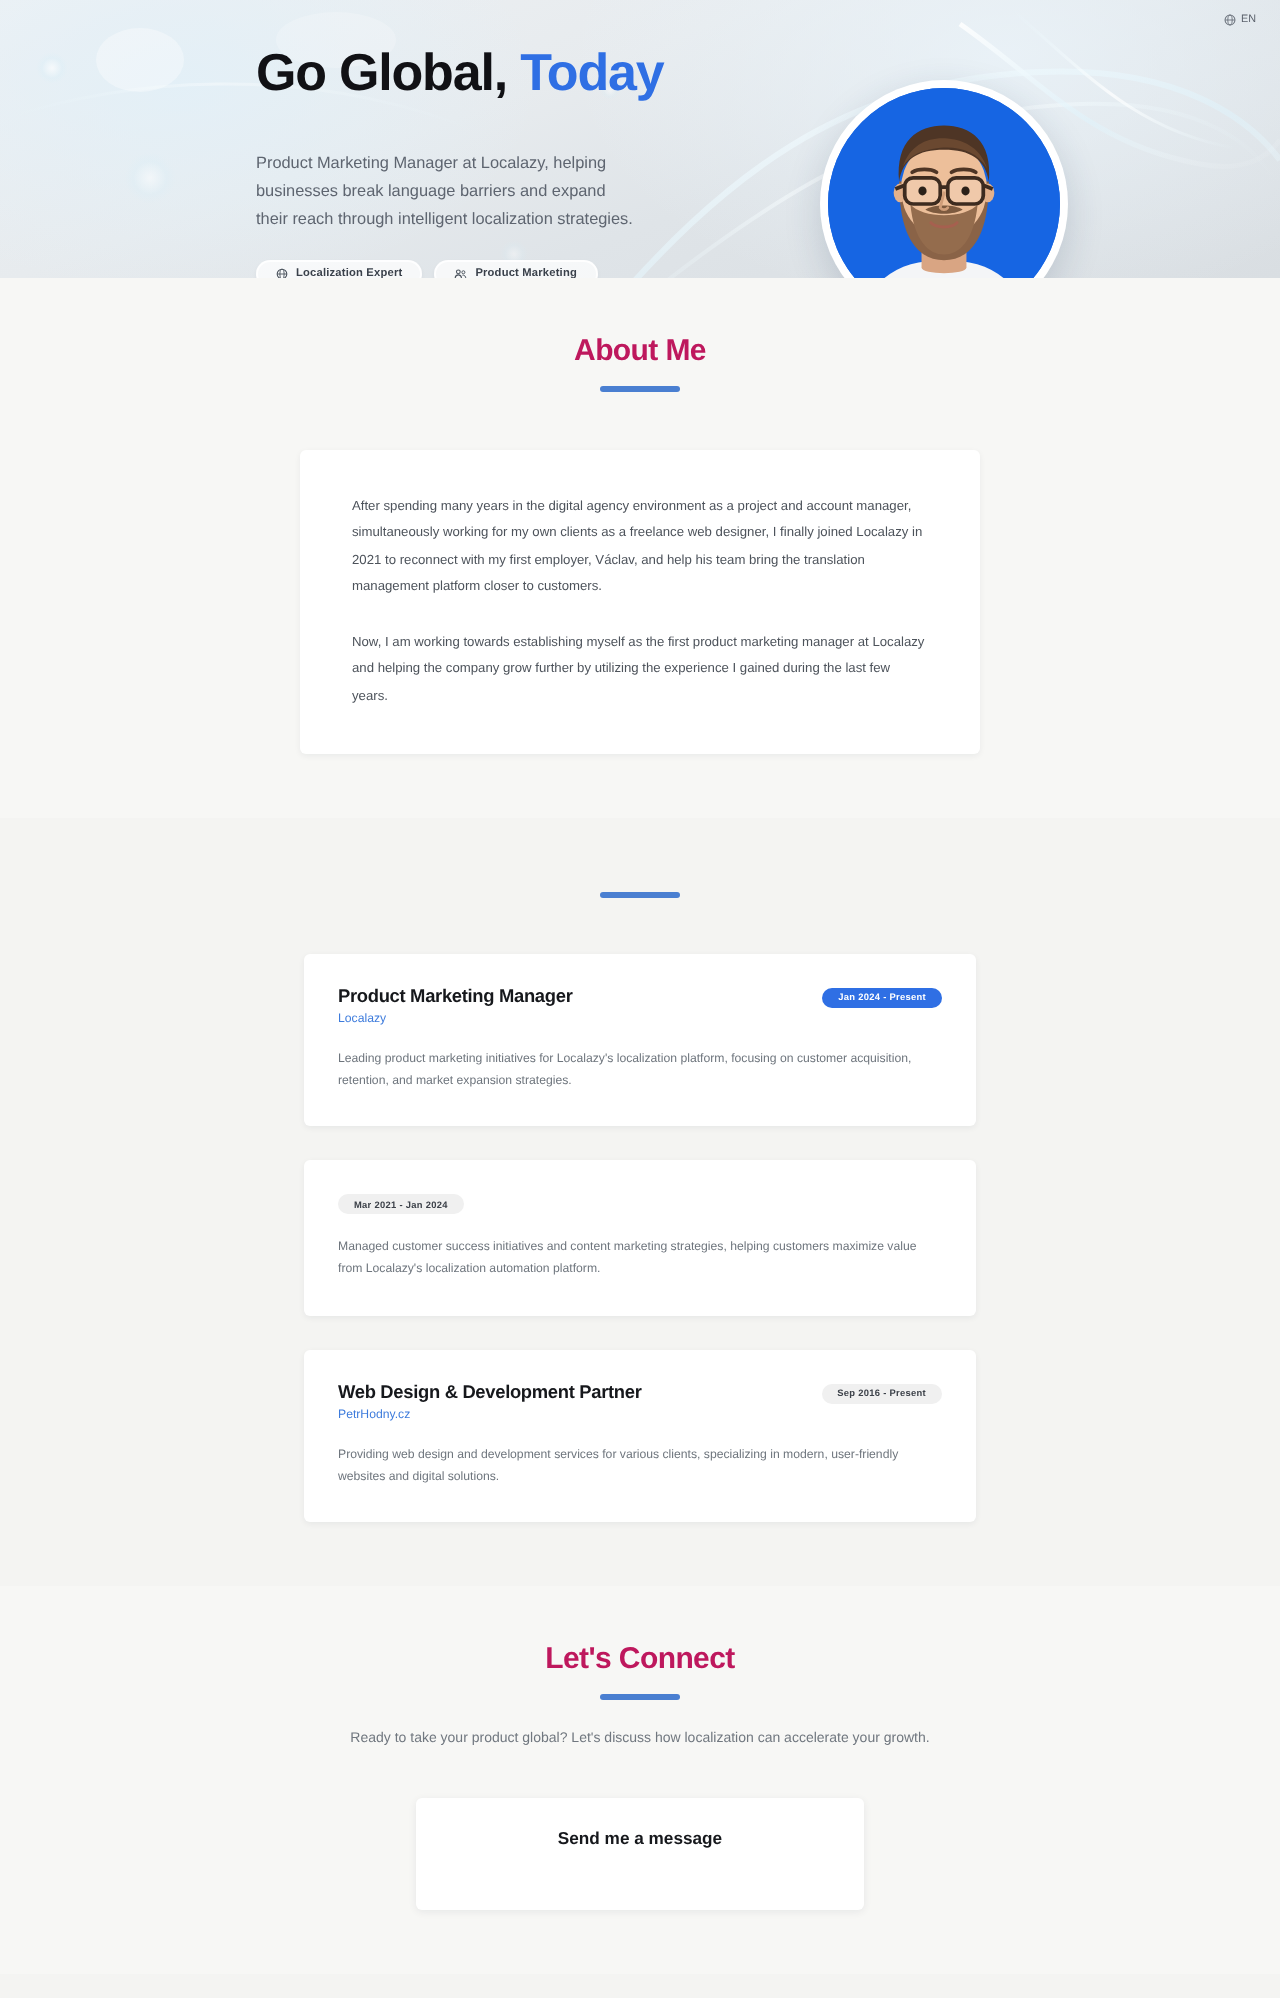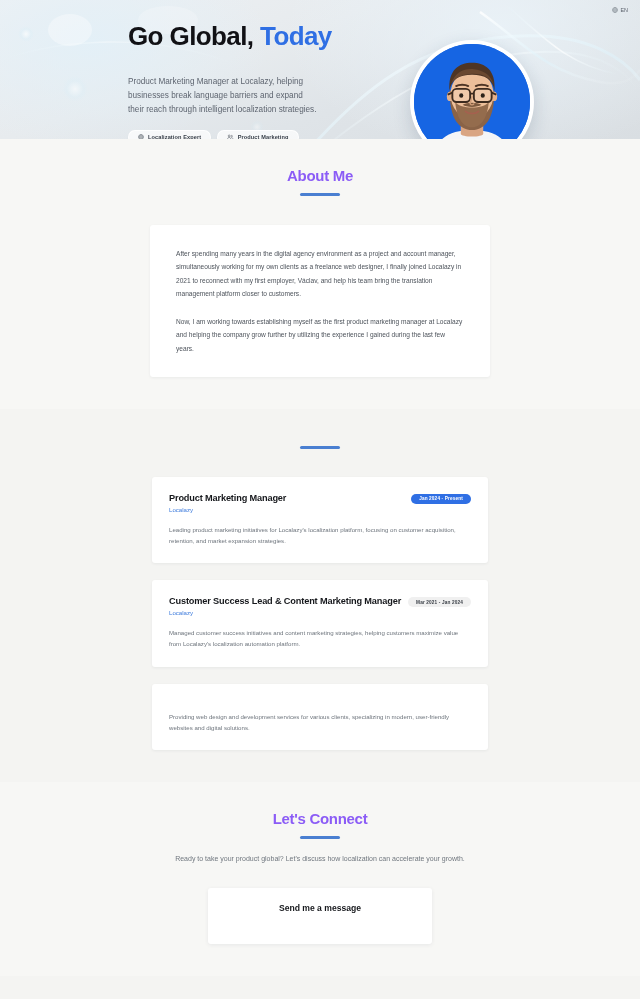--- a/index.html
+++ b/index.html
@@ -66,21 +66,21 @@
   .lang{
     position:absolute;top:7px;right:12px;display:flex;align-items:center;gap:3px;
     font-size:5.4px;color:#5b626c;cursor:pointer;font-weight:400;
   }
 
   
   .section{padding:28px 0 32px;}
   .sec-about{background:#f7f7f5;}
   .sec-exp{background:#f4f4f2;}
   .sec-contact{background:#f7f7f5;}
-  .sec-title{text-align:center;font-size:15px;font-weight:bold;letter-spacing:-.3px;color:#8b5cf6;}
+  .sec-title{text-align:center;font-size:15px;font-weight:bold;letter-spacing:-.3px;color:#be185d;}
   .sec-rule{width:40px;height:2.5px;background:#4a7fd1;border-radius:2px;margin:9px auto 0;}
   .sec-lead{text-align:center;font-size:7px;color:#70777f;margin-top:16px;}
 
   
   .about-card{
     width:340px;margin:29px auto 0;background:#fff;border-radius:3px;
     padding:22px 26px;box-shadow:0 1px 3px rgba(20,30,50,.06);
   }
   .about-card p{font-size:6.6px;line-height:2.05;color:#4d535b;}
   .about-card p + p{margin-top:14px;}
@@ -277,30 +277,33 @@
             <div class="exp-role">Product Marketing Manager</div>
             <div class="exp-company">Localazy</div>
           </div>
           <span class="badge current">Jan 2024 - Present</span>
         </div>
         <p class="exp-desc">Leading product marketing initiatives for Localazy's localization platform, focusing on customer acquisition, retention, and market expansion strategies.</p>
       </article>
 
       <article class="exp-card">
         <div class="exp-head">
-          <div>
-            <div class="exp-role">Customer Success Lead &amp; Content Marketing Manager</div>
-            <div class="exp-company">Localazy</div>
-          </div>
           <span class="badge past">Mar 2021 - Jan 2024</span>
         </div>
         <p class="exp-desc">Managed customer success initiatives and content marketing strategies, helping customers maximize value from Localazy's localization automation platform.</p>
       </article>
 
       <article class="exp-card">
+        <div class="exp-head">
+          <div>
+            <div class="exp-role">Web Design &amp; Development Partner</div>
+            <div class="exp-company">PetrHodny.cz</div>
+          </div>
+          <span class="badge past">Sep 2016 - Present</span>
+        </div>
         <p class="exp-desc">Providing web design and development services for various clients, specializing in modern, user-friendly websites and digital solutions.</p>
       </article>
 
     </div>
   </section>
 
   <section class="section sec-contact">
     <h2 class="sec-title">Let's Connect</h2>
     <div class="sec-rule"></div>
     <p class="sec-lead">Ready to take your product global? Let's discuss how localization can accelerate your growth.</p>

